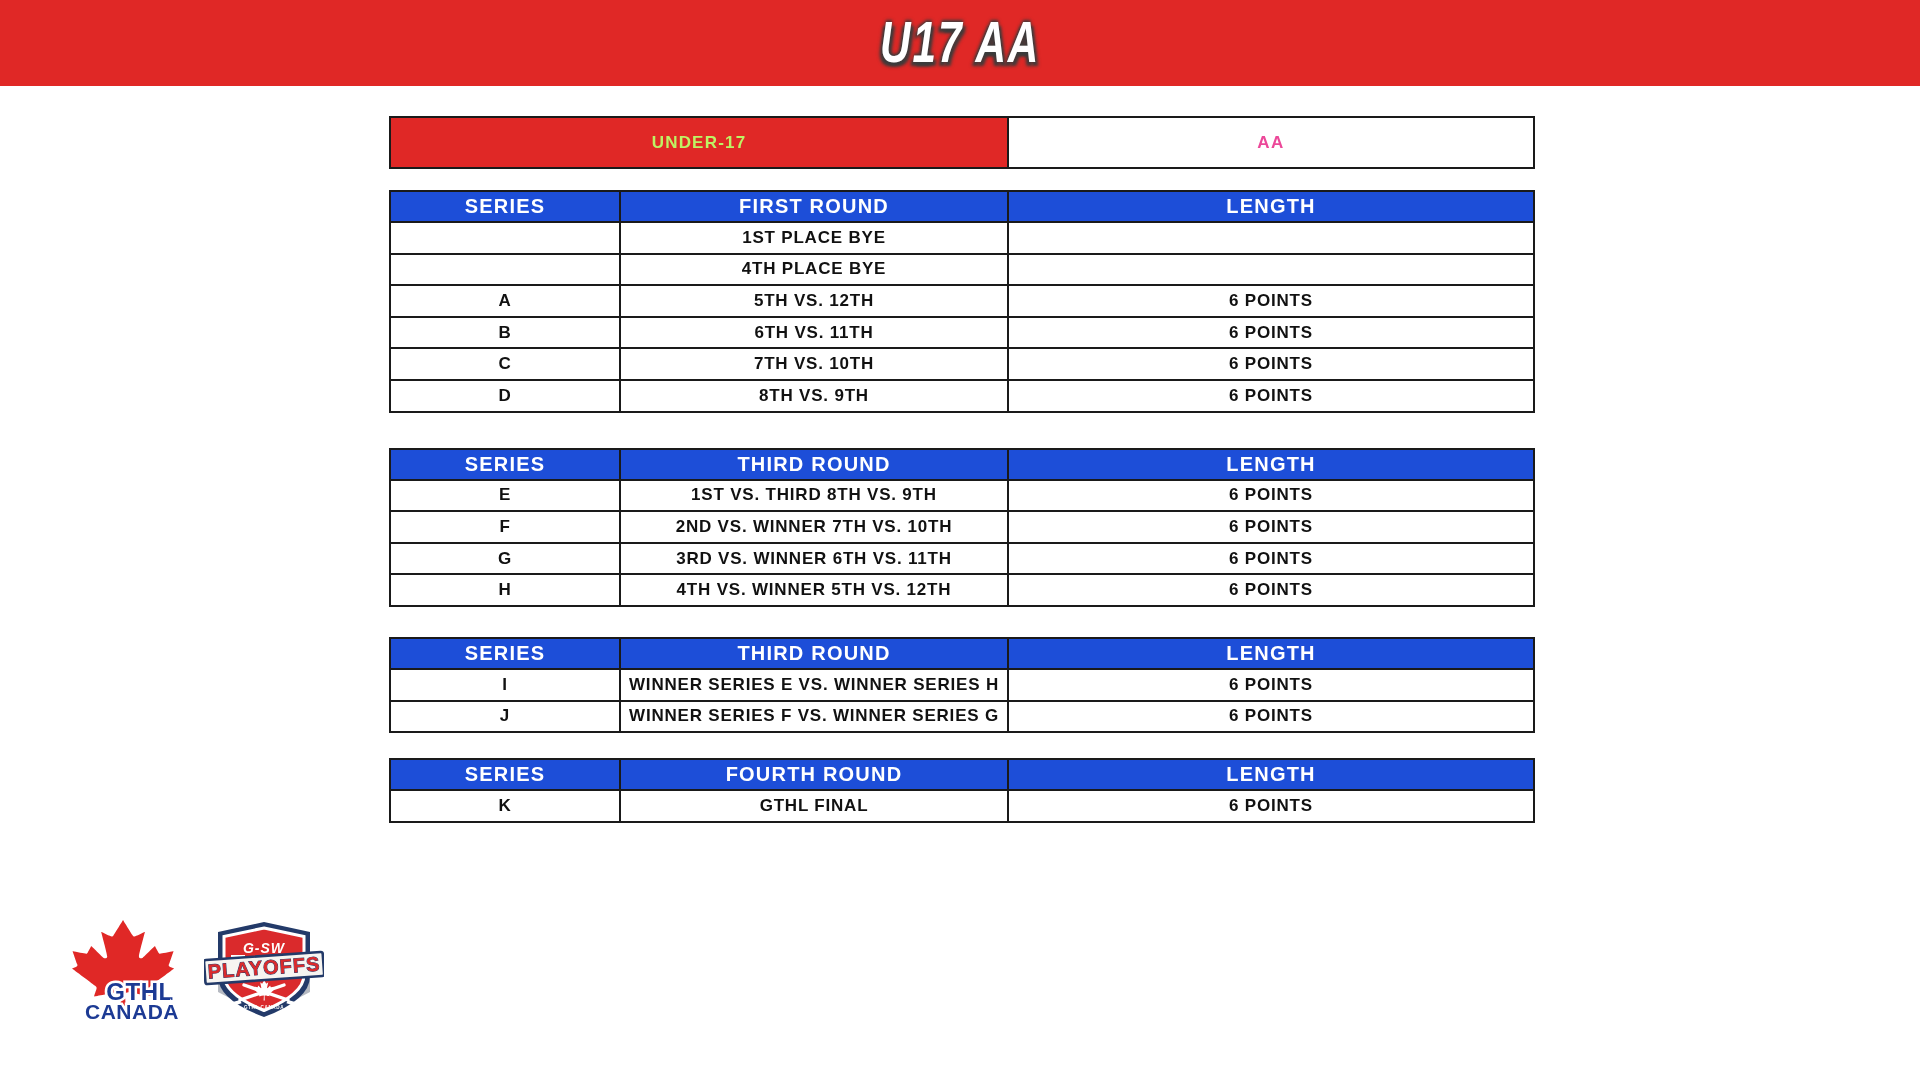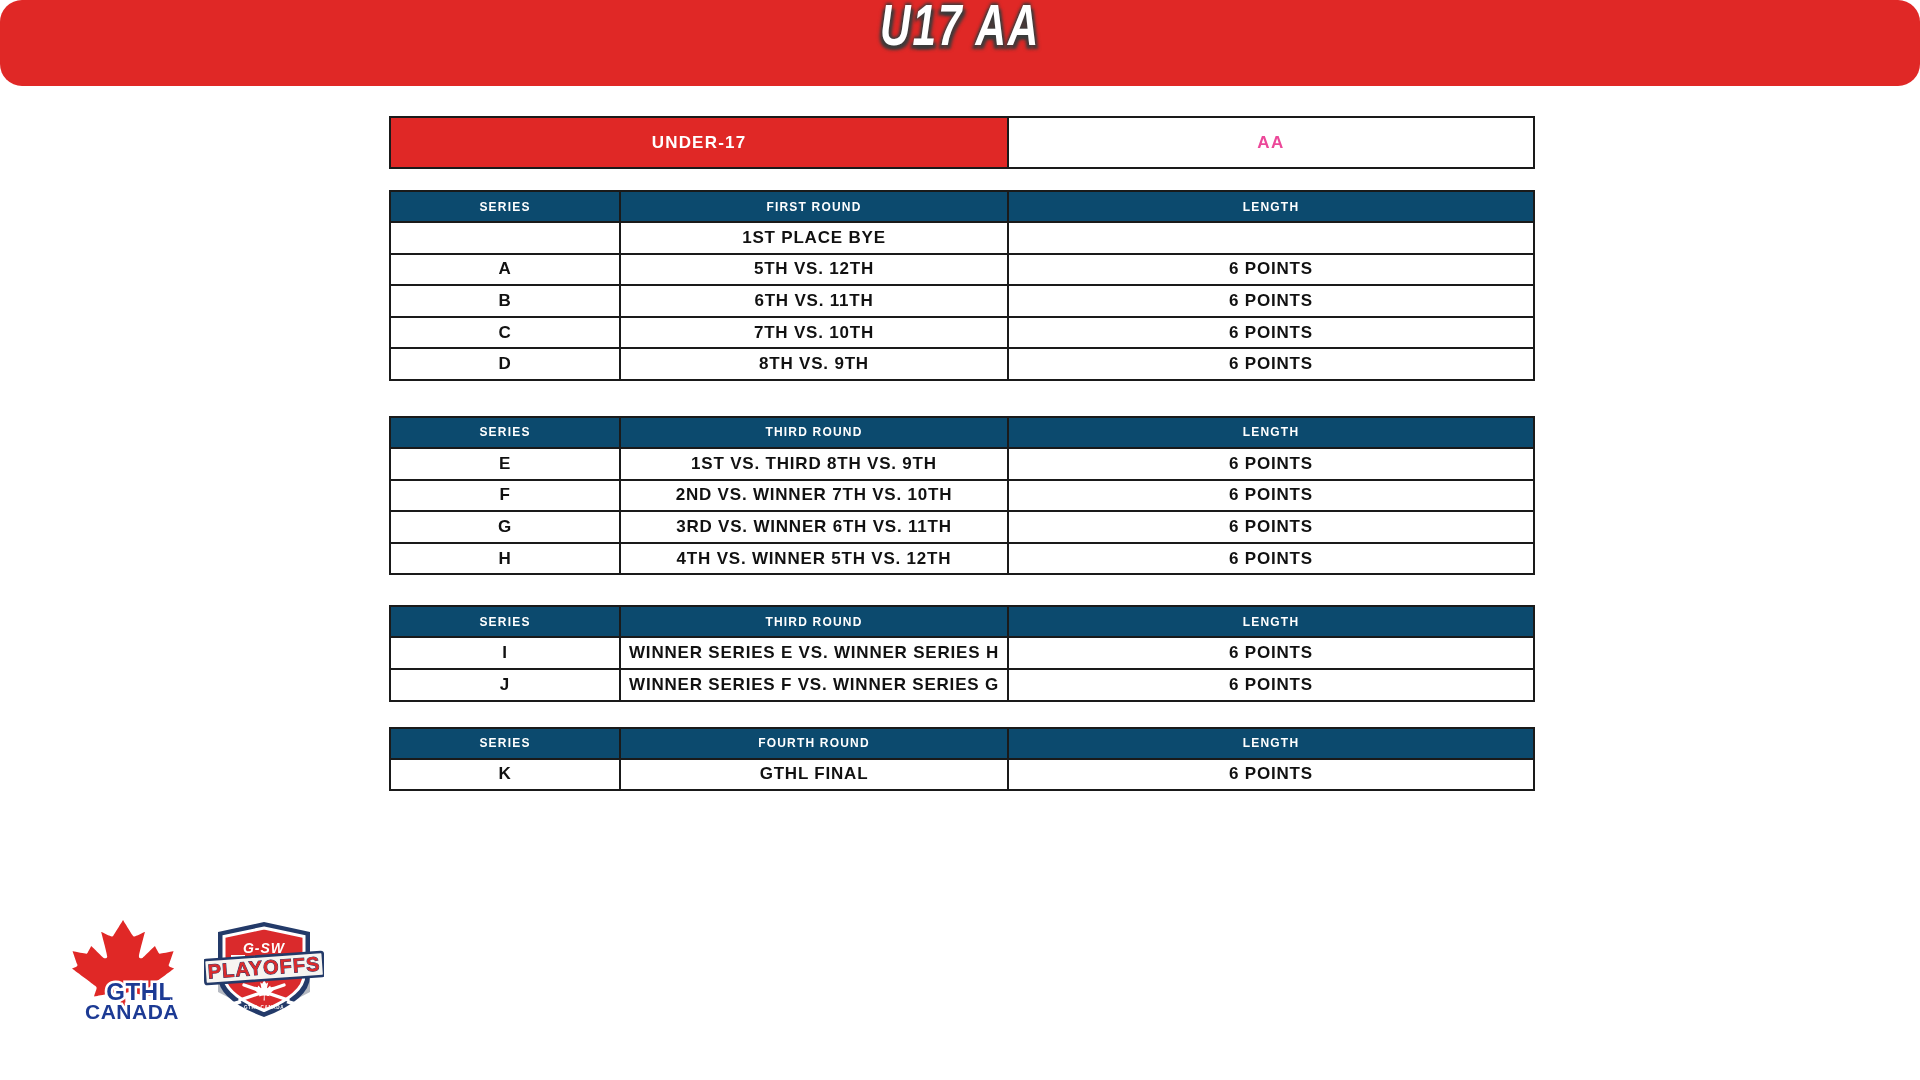--- a/index.html
+++ b/index.html
@@ -3,41 +3,41 @@
 <meta charset="utf-8">
 <style>
   html,body{margin:0;padding:0;}
   body{
     width:1920px;height:1080px;position:relative;background:#ffffff;
     font-family:"Liberation Sans",sans-serif;overflow:hidden;
   }
   
   .banner{
     position:absolute;left:0;top:0;width:1920px;height:86px;
-    background:#e02826;display:flex;align-items:flex-start;justify-content:center;border-radius:22px;
+    background:#e02826;display:flex;align-items:center;justify-content:center;
   }
   .banner-title{
     color:#ffffff;font-weight:bold;font-style:italic;font-size:45px;
     letter-spacing:2px;transform:scaleY(1.28) scaleX(0.94);
     text-shadow:3px 3px 3px #3b3b3b,-3px 3px 3px #3b3b3b,0 -2px 3px #3b3b3b;
     white-space:nowrap;
   }
   
   .content{position:absolute;left:389px;top:116px;width:1146px;}
   table{border-collapse:collapse;width:1146px;table-layout:fixed;}
   td,th{
     border:2px solid #1a1a1a;text-align:center;vertical-align:middle;
     font-weight:bold;padding:0;overflow:hidden;white-space:nowrap;
   }
   .info-table td{height:49px;font-size:17px;}
-  .info-label{background:#e02826;color:#ffffff;letter-spacing:1.2px;}
+  .info-label{background:#e02826;color:#bef264;letter-spacing:1.2px;}
   .info-value{color:#ec4899;font-size:18px;letter-spacing:1.5px;}
   .round-table{margin-top:0;}
   .round-table th{
-    background:#0c4a6e;color:#ffffff;height:29px;font-size:12px;letter-spacing:1.2px;
+    background:#1d4ed8;color:#ffffff;height:29px;font-size:20px;letter-spacing:1.2px;
   }
   .round-table td{height:29.6px;font-size:17px;letter-spacing:0.8px;color:#111111;text-align:center;}
   .mt-info{margin-top:0;}
   .mt-t1{margin-top:21px;}
   .mt-t2{margin-top:35px;}
   .mt-t3{margin-top:30px;}
   .mt-t4{margin-top:25px;}
   col.c0{width:230px;} col.c1{width:388px;} col.c2{width:auto;}
   col.i0{width:618px;} col.i1{width:auto;}
   
@@ -80,20 +80,25 @@
           <th>LENGTH</th>
         </tr>
       </thead>
     <tbody>
         <tr>
           <td></td>
           <td>1ST PLACE BYE</td>
           <td></td>
         </tr>
         <tr>
+          <td></td>
+          <td>4TH PLACE BYE</td>
+          <td></td>
+        </tr>
+        <tr>
           <td>A</td>
           <td>5TH VS. 12TH</td>
           <td>6 POINTS</td>
         </tr>
         <tr>
           <td>B</td>
           <td>6TH VS. 11TH</td>
           <td>6 POINTS</td>
         </tr>
         <tr>

